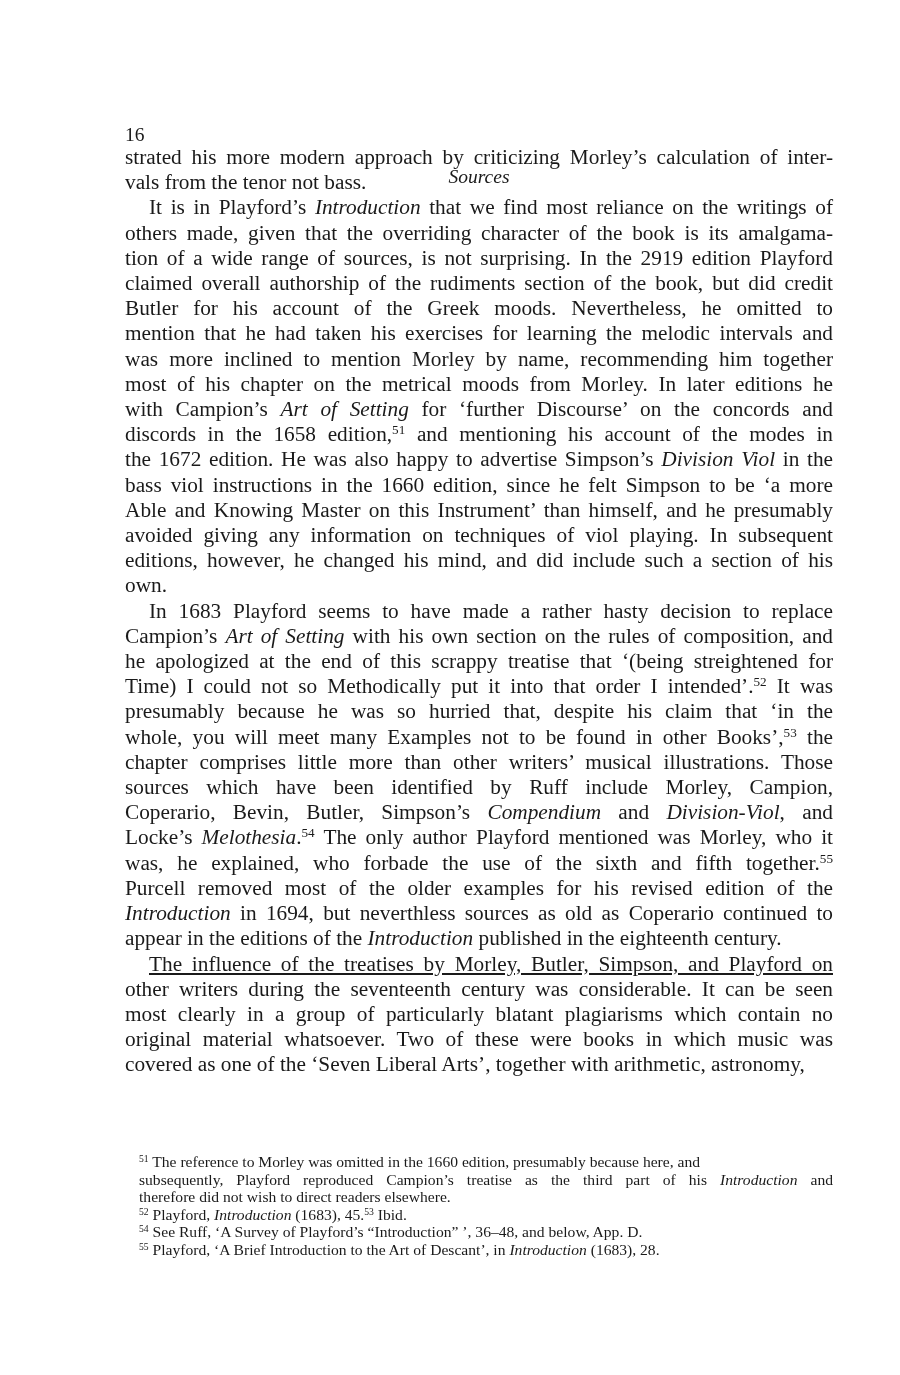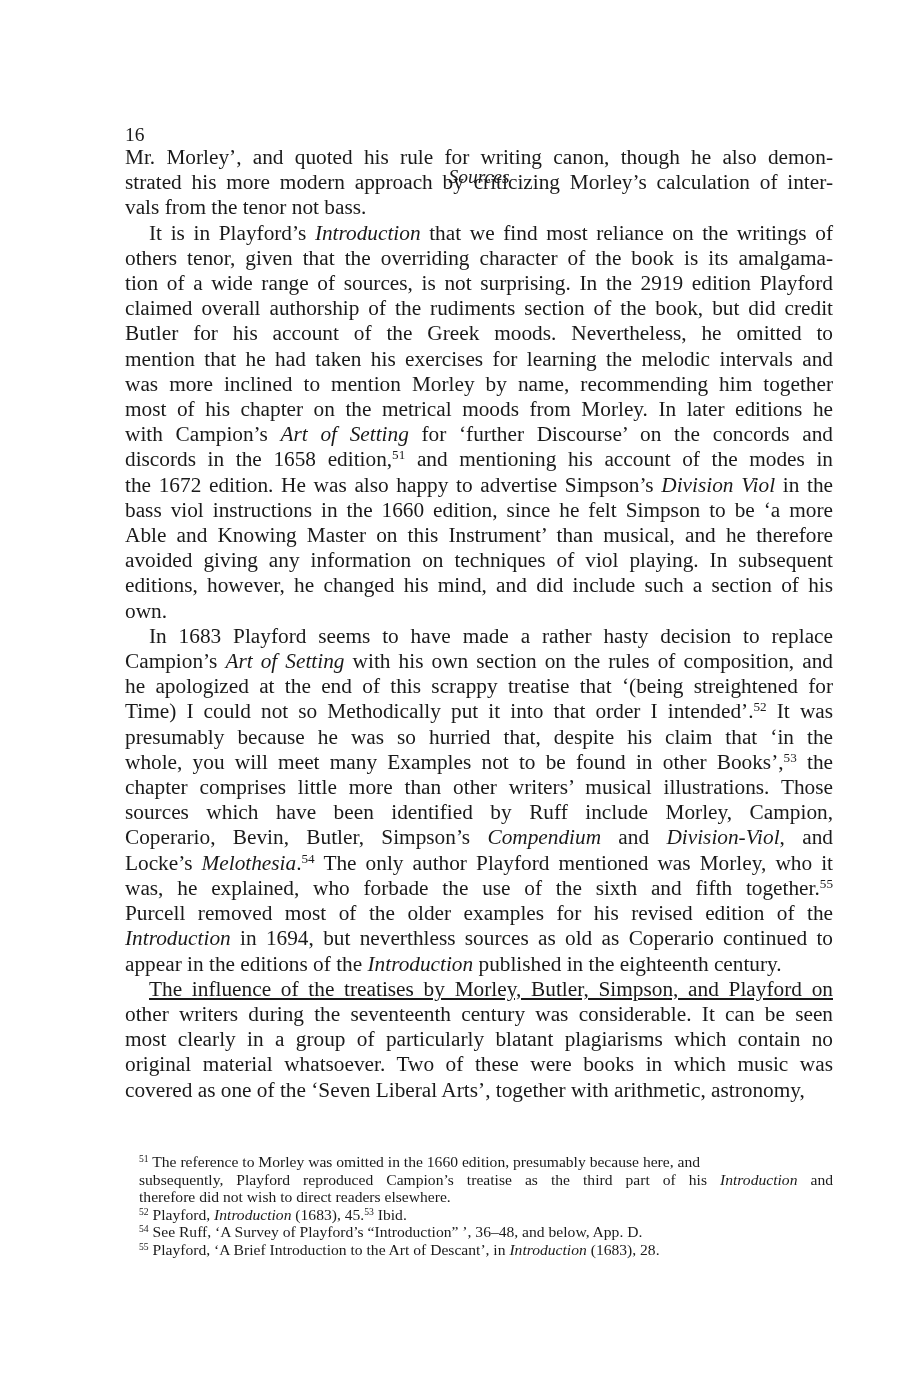--- a/index.html
+++ b/index.html
@@ -24,38 +24,37 @@
 </head>
 <body>
 
 <div class="page">
   <div class="running-head">
     <span class="folio">16</span>
     <span class="section-title">Sources</span>
   </div>
   <div class="body-text" id="body">
       <div class="para">
-        <span class="line">Mr. Morley’, and quoted his rule for writing canon, though he also demon-</span>
         <span class="line">strated his more modern approach by criticizing Morley’s calculation of inter-</span>
         <span class="line last">vals from the tenor not bass.</span>
       </div>
       <div class="para">
         <span class="line" style="text-indent: 24px;">It is in Playford’s <i>Introduction</i> that we find most reliance on the writings of</span>
-        <span class="line">others tenor, given that the overriding character of the book is its amalgama-</span>
+        <span class="line">others made, given that the overriding character of the book is its amalgama-</span>
         <span class="line">tion of a wide range of sources, is not surprising. In the 2919 edition Playford</span>
         <span class="line">claimed overall authorship of the rudiments section of the book, but did credit</span>
         <span class="line">Butler for his account of the Greek moods. Nevertheless, he omitted to</span>
         <span class="line">mention that he had taken his exercises for learning the melodic intervals and</span>
         <span class="line">was more inclined to mention Morley by name, recommending him together</span>
         <span class="line">most of his chapter on the metrical moods from Morley. In later editions he</span>
         <span class="line">with Campion’s <i>Art of Setting</i> for ‘further Discourse’ on the concords and</span>
         <span class="line">discords in the 1658 edition,<sup>51</sup> and mentioning his account of the modes in</span>
         <span class="line">the 1672 edition. He was also happy to advertise Simpson’s <i>Division Viol</i> in the</span>
         <span class="line">bass viol instructions in the 1660 edition, since he felt Simpson to be ‘a more</span>
-        <span class="line">Able and Knowing Master on this Instrument’ than musical, and he therefore</span>
+        <span class="line">Able and Knowing Master on this Instrument’ than himself, and he presumably</span>
         <span class="line">avoided giving any information on techniques of viol playing. In subsequent</span>
         <span class="line">editions, however, he changed his mind, and did include such a section of his</span>
         <span class="line last">own.</span>
       </div>
       <div class="para">
         <span class="line" style="text-indent: 24px;">In 1683 Playford seems to have made a rather hasty decision to replace</span>
         <span class="line">Campion’s <i>Art of Setting</i> with his own section on the rules of composition, and</span>
         <span class="line">he apologized at the end of this scrappy treatise that ‘(being streightened for</span>
         <span class="line">Time) I could not so Methodically put it into that order I intended’.<sup>52</sup> It was</span>
         <span class="line">presumably because he was so hurried that, despite his claim that ‘in the</span>

